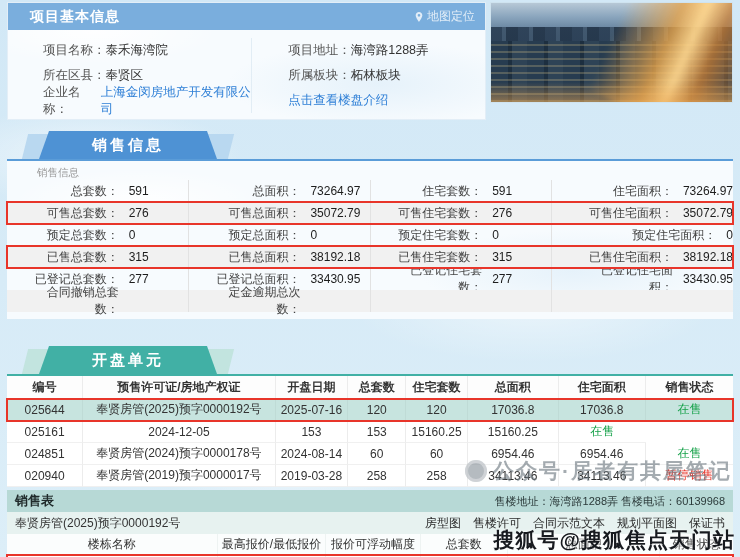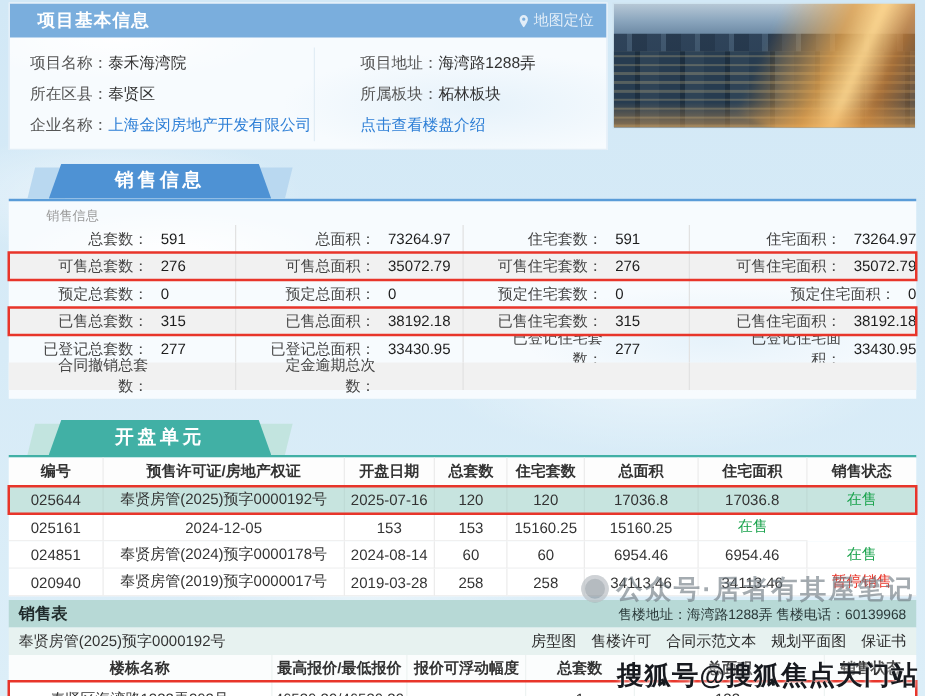--- a/index.html
+++ b/index.html
@@ -20,21 +20,21 @@
       radial-gradient(ellipse 220px 60px at 78% 70%, rgba(228,241,250,.9), transparent 70%),
       #f7fbfe;
   }
   
   .top { display:flex; gap:4px; }
   .basic { flex:1; border:1px solid #e3eef7; }
   .bluebar { height:27px; background:#7aaedd; display:flex; align-items:center; justify-content:space-between; padding:0 10px 0 22px;text-align:right; }
   .bluebar .btitle { color:#fff; font-weight:bold; font-size:14px; letter-spacing:1px; }
   .maplink { display:flex; align-items:center; gap:3px; color:rgba(255,255,255,.78); font-size:12px; cursor:pointer; }
   .fields { display:flex; padding:8px 0 6px 0; }
-  .fcol { width:51%; padding-left:16px; }
+  .fcol { width:51%; padding-left:35px; }
   .fcol.rcol { width:49%; border-left:1px solid #e2edf5; padding-left:36px; }
   .frow { height:25px; display:flex; align-items:center; font-size:12.5px; }
   .flabel { color:#555; }
   .fvalue { color:#333; }
   .fvalue.link { color:#2e7fd6; cursor:pointer; }
   .photo { position:relative; width:243px; height:101px; overflow:hidden; border:1px solid #cfe3ef;
     background:linear-gradient(180deg,#b7c8d6 0%,#8aa5bd 12%,#53718e 32%,#30ered 0, #2f4a63 58%,#22374c 100%); }
   .ph-sky { position:absolute; inset:0; background:linear-gradient(180deg,#b7c8d6 0%,#8aa5bd 14%,#53718e 34%,#2f4a63 58%,#22374c 100%); }
   .ph-b1 { position:absolute; left:0; right:0; top:24%; height:32%;
     background:repeating-linear-gradient(90deg, rgba(44,64,86,.95) 0 11px, rgba(62,84,106,.9) 11px 15px, rgba(36,54,74,.95) 15px 27px); }
@@ -85,21 +85,21 @@
   .stbar { height:22px; background:#b7d9d6; display:flex; align-items:center; justify-content:space-between; padding:0 8px; }
   .sttitle { font-weight:bold; font-size:13px; color:#1f2a2a; }
   .staddr { font-size:11px; color:#2b3a3a; }
   .stlinks { height:22px; background:#e7f2f0; display:flex; align-items:center; justify-content:space-between; padding:0 8px; }
   .stpermit { font-size:12px; color:#333; }
   .stlinkwrap { display:flex; gap:12px; }
   .stlink { font-size:12px; color:#2b2b2b; cursor:pointer; }
   .btrow { display:flex; height:21px; background:#fbfdfd; position:relative; }
   .btrow > div { display:flex; align-items:center; justify-content:center; border-right:1px solid #eef3f2; text-align:center; }
   .btrow > div:last-child { border-right:none; }
-  .btrow.head { font-weight:bold; color:#333; border-bottom:1px solid #e8eeec; }
+  .btrow.head { font-weight:normal; color:#333; border-bottom:1px solid #e8eeec; }
   .btrow.data { height:28px; background:#fff; }
   .btrow > div:nth-child(1){width:29%;} .btrow > div:nth-child(2){width:15%;}
   .btrow > div:nth-child(3){width:13%;} .btrow > div:nth-child(4){width:12%;}
   .btrow > div:nth-child(5){width:21%;} .btrow > div:nth-child(6){width:10%;}
   
   .wm-gray { position:absolute; top:457px; right:8px; display:flex; align-items:center; gap:6px;
     color:rgba(108,120,128,.62); font-size:21px; font-weight:bold; letter-spacing:2px; z-index:8; pointer-events:none; }
   .wm-circle { width:22px; height:22px; border-radius:50%; background:rgba(120,132,140,.55);
     box-shadow:inset 0 0 0 3px rgba(255,255,255,.35); flex:0 0 auto; }
   .wm-dark { position:absolute; bottom:3px; right:5px; color:#171a1f; font-size:21px; font-weight:800;
@@ -275,21 +275,21 @@
             <span class="svalue"></span>
           </div>
           <div class="scell">
             <span class="slabel"></span>
             <span class="svalue"></span>
           </div>
         </div>
       </div>
   </div>
 
-  <div class="tabrow" style="margin-top:17px;">
+  <div class="tabrow" style="margin-top:27px;">
     <div class="tab teal">
       <span class="acc l"></span>
       <span class="acc r"></span>
       <span class="tbody">开盘单元</span>
     </div>
   </div>
   <div class="opening">
     <div id="ou-table">
         <div class="orow head">
           <div>编号</div>

